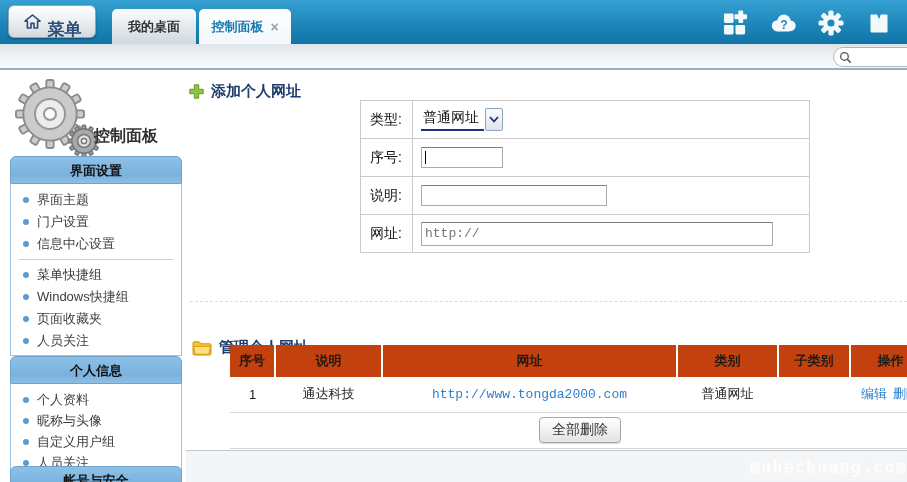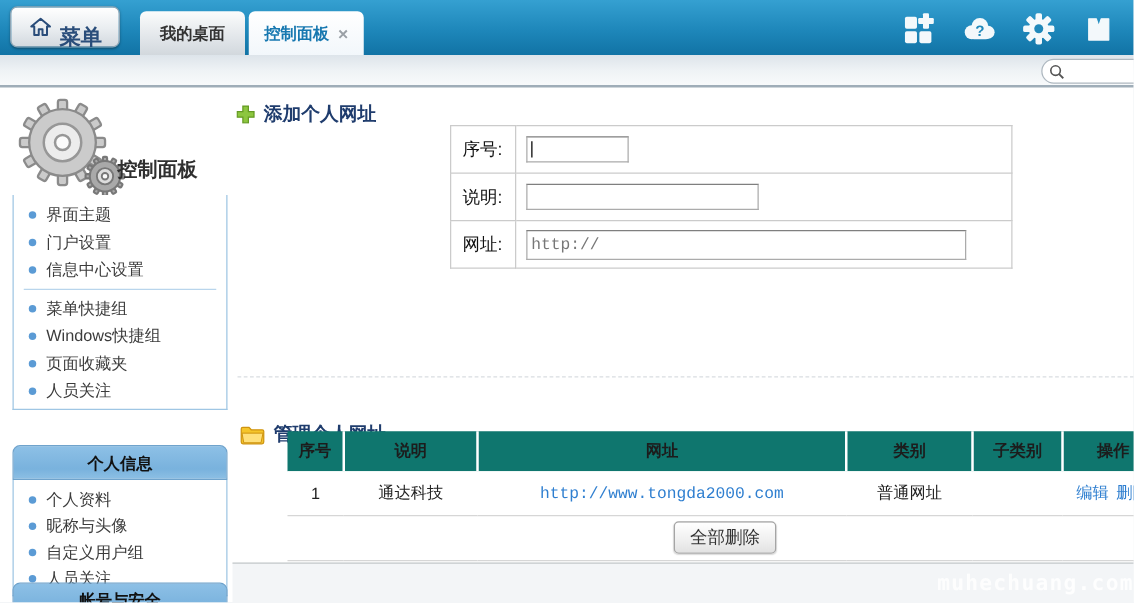--- a/index.html
+++ b/index.html
@@ -74,21 +74,21 @@
   .fs-arrow { width:18px; height:23px; margin-left:1px;
     background:linear-gradient(180deg,#fbfbfb,#dfe5ec); border:1px solid #8ea4b8; border-radius:2px;
     display:flex; align-items:center; justify-content:center; }
   .btn { display:inline-block; background:linear-gradient(180deg,#ffffff 0%,#f0f0f0 55%,#e2e2e2 100%);
     border:1px solid #a5a5a5; border-radius:4px; font-size:14px; color:#333;
     padding:3px 12px; cursor:pointer; box-shadow:0 1px 1px rgba(0,0,0,.15); }
 
   .dash-sep { position:absolute; left:190px; top:301px; width:717px; border-top:1px dashed #d9dde1; }
 
   .mg-table { position:absolute; left:230px; top:345px; width:700px; border-collapse:collapse; table-layout:fixed; }
-  .mg-table th { height:32px; background:#0f766e; font-size:13px; font-weight:bold; color:#1c1c1c;
+  .mg-table th { height:32px; background:#c2410c; font-size:13px; font-weight:bold; color:#1c1c1c;
     border-right:2px solid #fff; text-align:center; }
   .mg-table th:last-child { border-right:none; }
   .mg-table td { height:35px; background:#fff; border-bottom:1px solid #d6d6d6; text-align:center;
     font-size:13px; color:#222; }
   .url-link { color:#2f7fd0; text-decoration:none; font-family:"Liberation Mono","DejaVu Sans Mono",monospace; font-size:13px; }
   .act-link { color:#2f7fd0; text-decoration:none; font-size:13px; margin:0 3px; }
   .mg-foot td { height:36px; }
 
   .bottom-strip { position:absolute; left:186px; top:450px; width:721px; height:32px;
     background:#f3f5f7; border-top:1px solid #c3c7ca; }
@@ -197,20 +197,21 @@
     <circle cx="46" cy="38" r="6" fill="#fbfbfb" stroke="#979797" stroke-width="2"></circle>
     <g transform="translate(80,65) scale(0.42)" fill="#a9a9a9" stroke="#787878" stroke-width="4">
       <use href="#gear12"></use>
     </g>
     <circle cx="80" cy="65" r="6.5" fill="#dddddd" stroke="#787878" stroke-width="1.5"></circle>
     <circle cx="80" cy="65" r="2.6" fill="#fafafa" stroke="#787878" stroke-width="1.5"></circle>
   </svg>
   <div class="side-title">控制面板</div>
 
   <div class="panel" id="panel1">
+    <div class="panel-h">界面设置</div>
     <div class="panel-b">
       <div class="s-item">界面主题</div>
       <div class="s-item">门户设置</div>
       <div class="s-item">信息中心设置</div>
       <div class="s-div"></div>
       <div class="s-item">菜单快捷组</div>
       <div class="s-item">Windows快捷组</div>
       <div class="s-item">页面收藏夹</div>
       <div class="s-item">人员关注</div>
     </div>
@@ -236,20 +237,33 @@
     </svg>
     <span>添加个人网址</span>
   </div>
 
   <table class="form-table">
     <colgroup>
         <col style="width:52px">
         <col>
       </colgroup>
     <tbody>
+        <tr class="row-std">
+      <td class="lbl">类型:</td>
+      <td>
+        <span class="fake-select">
+          <span class="fs-text">普通网址</span>
+          <span class="fs-arrow">
+            <svg width="10" height="7" viewBox="0 0 10 7">
+                  <path d="M1 1 L5 5.5 L9 1" fill="none" stroke="#1a2f86" stroke-width="1.8"></path>
+                </svg>
+          </span>
+        </span>
+      </td>
+    </tr>
     <tr class="row-std">
       <td class="lbl">序号:</td>
       <td><input type="text" class="inp inp-seq" style=""></td>
     </tr>
     <tr class="row-std">
       <td class="lbl">说明:</td>
       <td><input type="text" class="inp inp-desc" style=""></td>
     </tr>
     <tr class="row-std">
       <td class="lbl">网址:</td>

